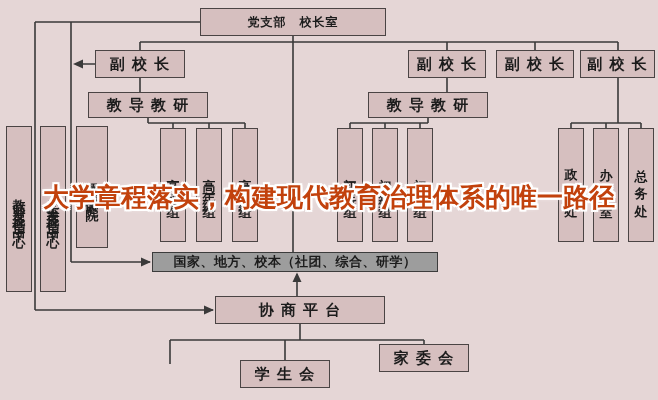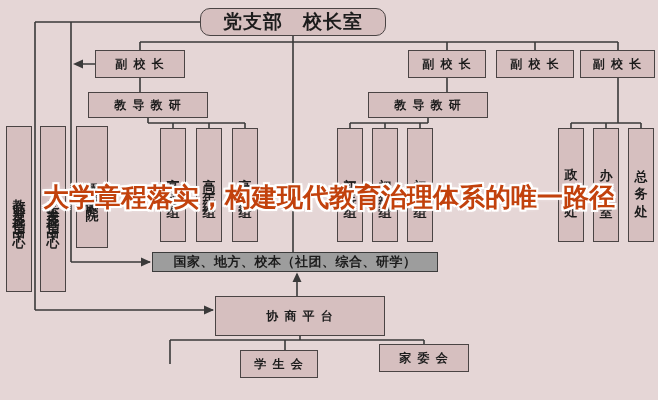--- a/index.html
+++ b/index.html
@@ -8,22 +8,22 @@
     background:#e5d6d6;
     font-family:"DejaVu Sans","Liberation Sans",sans-serif;
   }
   #lines{position:absolute;left:0;top:0;z-index:1;}
   .box{
     position:absolute;z-index:2;box-sizing:border-box;
     background:#d6bfbf;border:1.5px solid #4a4444;
     display:flex;align-items:center;justify-content:center;
     color:#1c1c1c;text-align:center;
   }
-  .h{font-size:12px;font-weight:700;letter-spacing:1px;white-space:nowrap;}
-  .top{font-size:19px;border-radius:10px;}
+  .h{font-size:15px;font-weight:700;letter-spacing:1px;white-space:nowrap;}
+  .top{font-size:12px;}
   .v{
     writing-mode:vertical-rl;text-orientation:upright;
     font-size:13px;font-weight:700;line-height:1;white-space:nowrap;
   }
   .vc{letter-spacing:5px;}   
   .vi{letter-spacing:4px;}   
   .vg{letter-spacing:7px;}   
   .vd{letter-spacing:18px;}  
   .bar{
     background:#9d9d9d;border:1.2px solid #3c3c3c;
@@ -82,20 +82,20 @@
   <div class="box v vg" style="left:337px;top:128px;width:26px;height:114px">初一年级组</div>
   <div class="box v vg" style="left:372px;top:128px;width:26px;height:114px">初二年级组</div>
   <div class="box v vg" style="left:407px;top:128px;width:26px;height:114px">初三年级组</div>
 
   <div class="box v vd" style="left:558px;top:128px;width:26px;height:114px">政教处</div>
   <div class="box v vd" style="left:593px;top:128px;width:26px;height:114px">办公室</div>
   <div class="box v vd" style="left:628px;top:128px;width:26px;height:114px">总务处</div>
 
   <div class="box bar" style="left:152px;top:252px;width:286px;height:20px">国家、地方、校本（社团、综合、研学）</div>
 
-  <div class="box h" style="left:215px;top:296px;width:170px;height:40px">协 商 平 台</div>
+  <div class="box h" style="left:215px;top:296px;width:170px;height:28px">协 商 平 台</div>
 
-  <div class="box h" style="left:240px;top:350px;width:78px;height:28px">学 生 会</div>
+  <div class="box h" style="left:240px;top:360px;width:90px;height:28px">学 生 会</div>
   <div class="box h" style="left:379px;top:344px;width:90px;height:28px">家 委 会</div>
 
   <div class="overlay">大学章程落实，构建现代教育治理体系的唯一路径</div>
 
 </div>
 
 </body></html>

